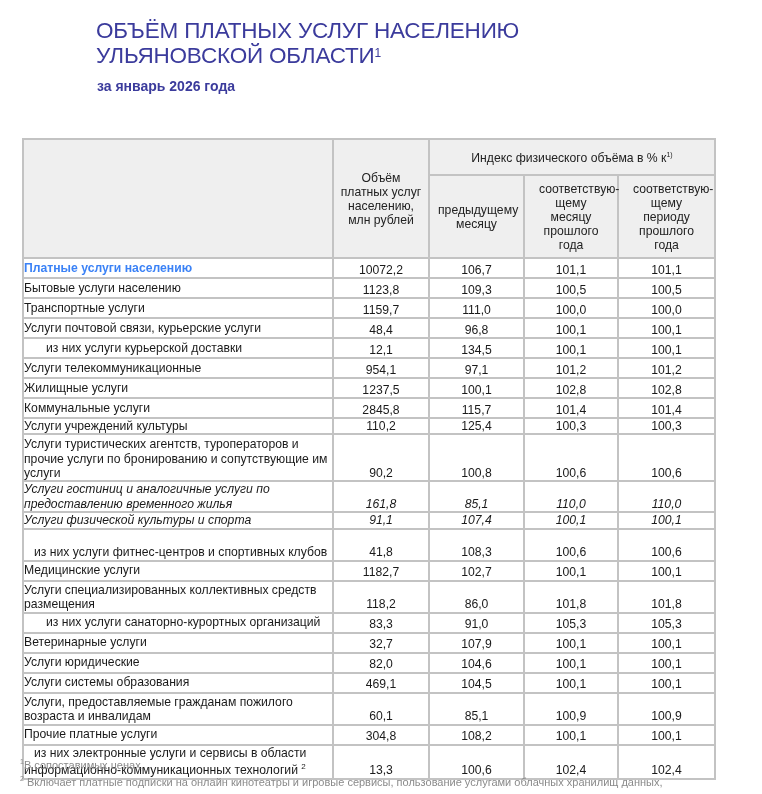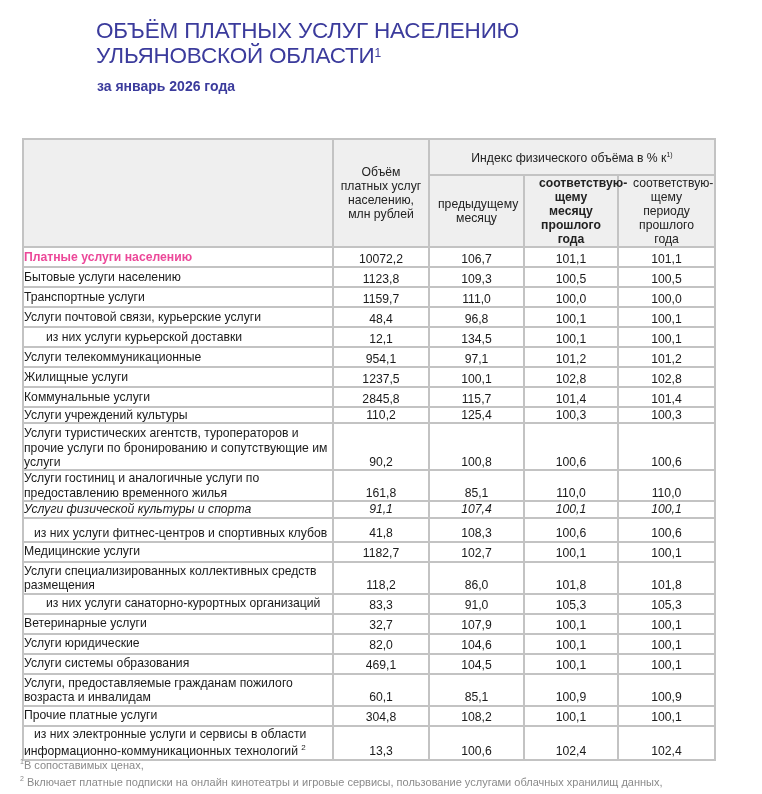--- a/index.html
+++ b/index.html
@@ -18,21 +18,21 @@
   table.data col.c4 { width:97px; }
   table.data th, table.data td { border:2px solid #c3c3c3; padding:0; }
   table.data th { background:#efefef; font-weight:normal; text-align:center; color:#222; line-height:14px; }
   table.data thead tr.h1 th { height:34px; }
   table.data thead tr.h2 th { height:69px; vertical-align:middle; }
   th.group { vertical-align:middle; padding-top:2px; }
   th.group sup { font-size:7px; }
   table.data td { line-height:14.4px; vertical-align:bottom; }
   td.lbl { padding:2px 4px 1px 6px; text-align:left; }
   td.lbl.sub { padding-left:22px; }
-  td.lbl.bold { font-weight:bold; color:#ec4899; }
+  td.lbl.bold { font-weight:bold; color:#3b82f6; }
   td.num { text-align:center; padding-bottom:1px; }
   .footnotes { position:absolute; left:20px; top:755px; font-size:11px; color:#8a8a8a; line-height:14px; }
   .footnotes sup { font-size:7px; }
   td.lbl sup { font-size:8px; }
 </style>
 </head>
 <body>
 
 <div class="title">
   <div>ОБЪЁМ ПЛАТНЫХ УСЛУГ НАСЕЛЕНИЮ</div>
@@ -48,22 +48,22 @@
       <col class="c3">
       <col class="c4">
     </colgroup>
   <thead>
     <tr class="h1">
       <th rowspan="2"></th>
       <th rowspan="2" style="padding:8px 6px;">Объём платных услуг населению, млн рублей</th>
       <th colspan="3" class="group"><span>Индекс физического объёма в % к</span><sup>1)</sup></th>
     </tr>
     <tr class="h2">
-      <th style="padding:0 8px;">предыдущему месяцу</th>
-      <th style="padding:0 14px;font-weight:bold;">соответствую-щему месяцу прошлого года</th>
+      <th style="padding:6px 8px;">предыдущему месяцу</th>
+      <th style="padding:0 14px;">соответствую-щему месяцу прошлого года</th>
       <th style="padding:0 14px;">соответствую-щему периоду прошлого года</th>
     </tr>
   </thead>
   <tbody id="tbody">
       <tr style="height: 20px;">
         <td class="lbl bold" style="vertical-align: middle;"><span>Платные услуги населению</span></td>
         <td class="num">10072,2</td>
         <td class="num">106,7</td>
         <td class="num">101,1</td>
         <td class="num">101,1</td>
@@ -124,35 +124,35 @@
         <td class="num">100,3</td>
         <td class="num">100,3</td>
       </tr>
       <tr style="height: 47px;">
         <td class="lbl"><span>Услуги туристических агентств, туроператоров и прочие услуги по бронированию и сопутствующие им услуги</span></td>
         <td class="num">90,2</td>
         <td class="num">100,8</td>
         <td class="num">100,6</td>
         <td class="num">100,6</td>
       </tr>
-      <tr style="height: 24px;">
+      <tr style="height: 24px; font-style: italic;">
         <td class="lbl"><span>Услуги гостиниц и аналогичные услуги по предоставлению временного жилья</span></td>
         <td class="num">161,8</td>
         <td class="num">85,1</td>
         <td class="num">110,0</td>
         <td class="num">110,0</td>
       </tr>
       <tr style="height: 16px; font-style: italic;">
         <td class="lbl" style="vertical-align: middle;"><span>Услуги физической культуры и спорта</span></td>
         <td class="num">91,1</td>
         <td class="num">107,4</td>
         <td class="num">100,1</td>
         <td class="num">100,1</td>
       </tr>
-      <tr style="height: 24px;">
+      <tr style="height: 32px;">
         <td class="lbl" style="text-indent: 10px;"><span>из них услуги фитнес-центров и спортивных клубов</span></td>
         <td class="num">41,8</td>
         <td class="num">108,3</td>
         <td class="num">100,6</td>
         <td class="num">100,6</td>
       </tr>
       <tr style="height: 20px; margin-top: 40px;">
         <td class="lbl" style="vertical-align: middle;"><span>Медицинские услуги</span></td>
         <td class="num">1182,7</td>
         <td class="num">102,7</td>

